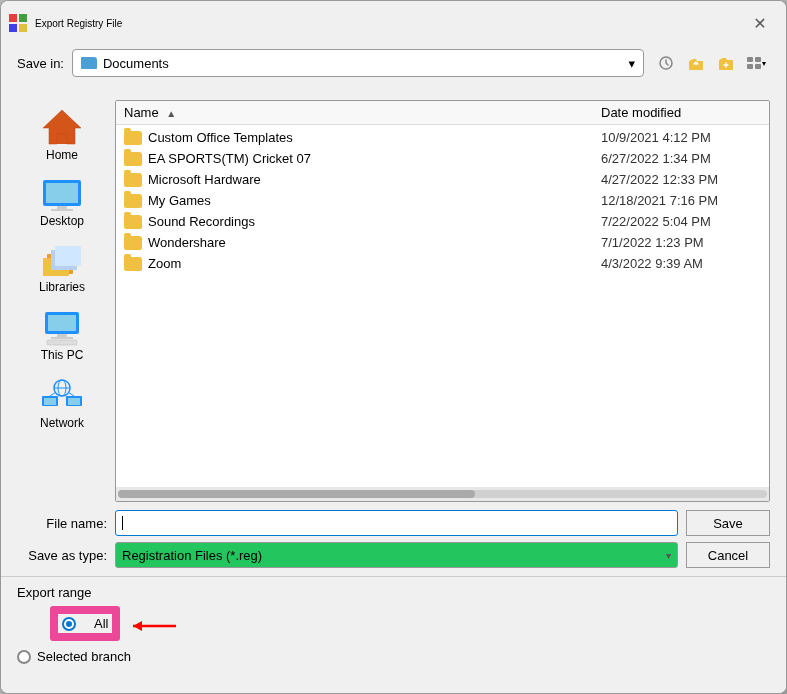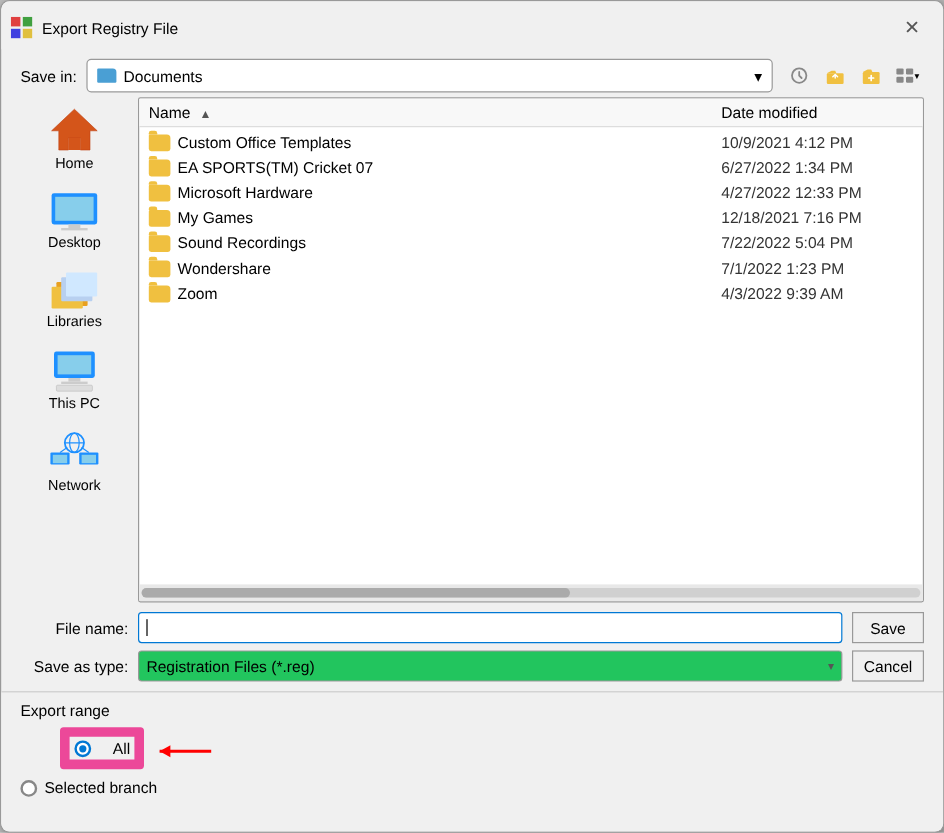--- a/index.html
+++ b/index.html
@@ -31,21 +31,21 @@
       padding: 8px 12px 4px 8px;
       border-bottom: none;
       justify-content: space-between;
     }
     .title-bar-left {
       display: flex;
       align-items: center;
       gap: 8px;
     }
     .title-text {
-      font-size: 13px;
+      font-size: 10px;
       font-weight: 400;
       color: #000;
     }
     .close-btn {
       width: 28px;
       height: 28px;
       background: none;
       border: none;
       cursor: pointer;
       font-size: 16px;
@@ -60,21 +60,21 @@
       padding: 8px 16px 0 16px;
       display: flex;
       flex-direction: column;
       flex: 1;
     }
 
     .save-in-row {
       display: flex;
       align-items: center;
       gap: 8px;
-      margin-bottom: 4px;
+      margin-bottom: 23px;
     }
     .save-in-label {
       font-size: 13px;
       white-space: nowrap;
     }
     .save-in-combo {
       flex: 1;
       height: 28px;
       border: 1px solid #999;
       border-radius: 4px;
@@ -279,21 +279,21 @@
     }
     .cursor-line {
       width: 1px;
       height: 14px;
       background: #000;
       animation: blink 1s step-end infinite;
     }
     @keyframes blink { 50% { opacity: 0; } }
 
     .btn-save, .btn-cancel {
-      width: 60px;
+      width: 84px;
       height: 26px;
       border-radius: 0;
       cursor: pointer;
       font-size: 13px;
       border: 1px solid #999;
       background: #f0f0f0;
     }
 
     .export-range {
       background: #f0f0f0;

